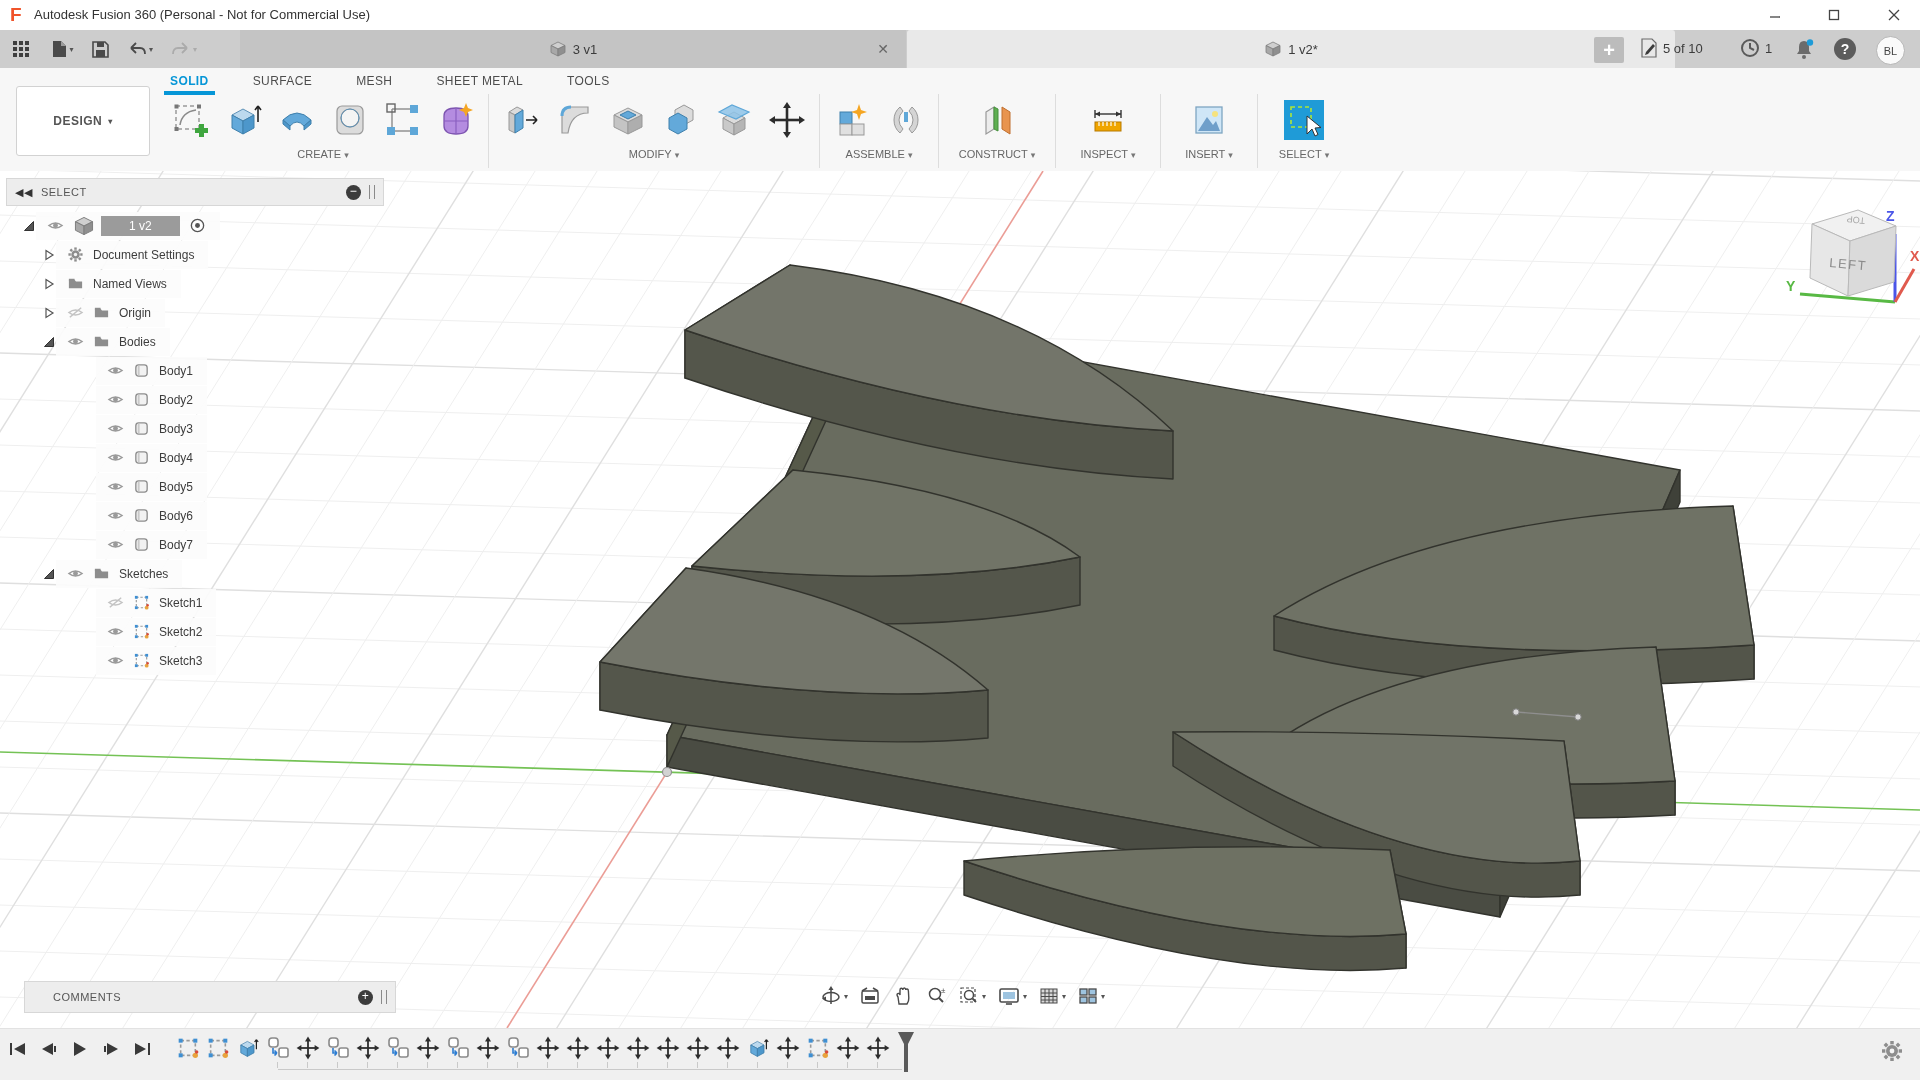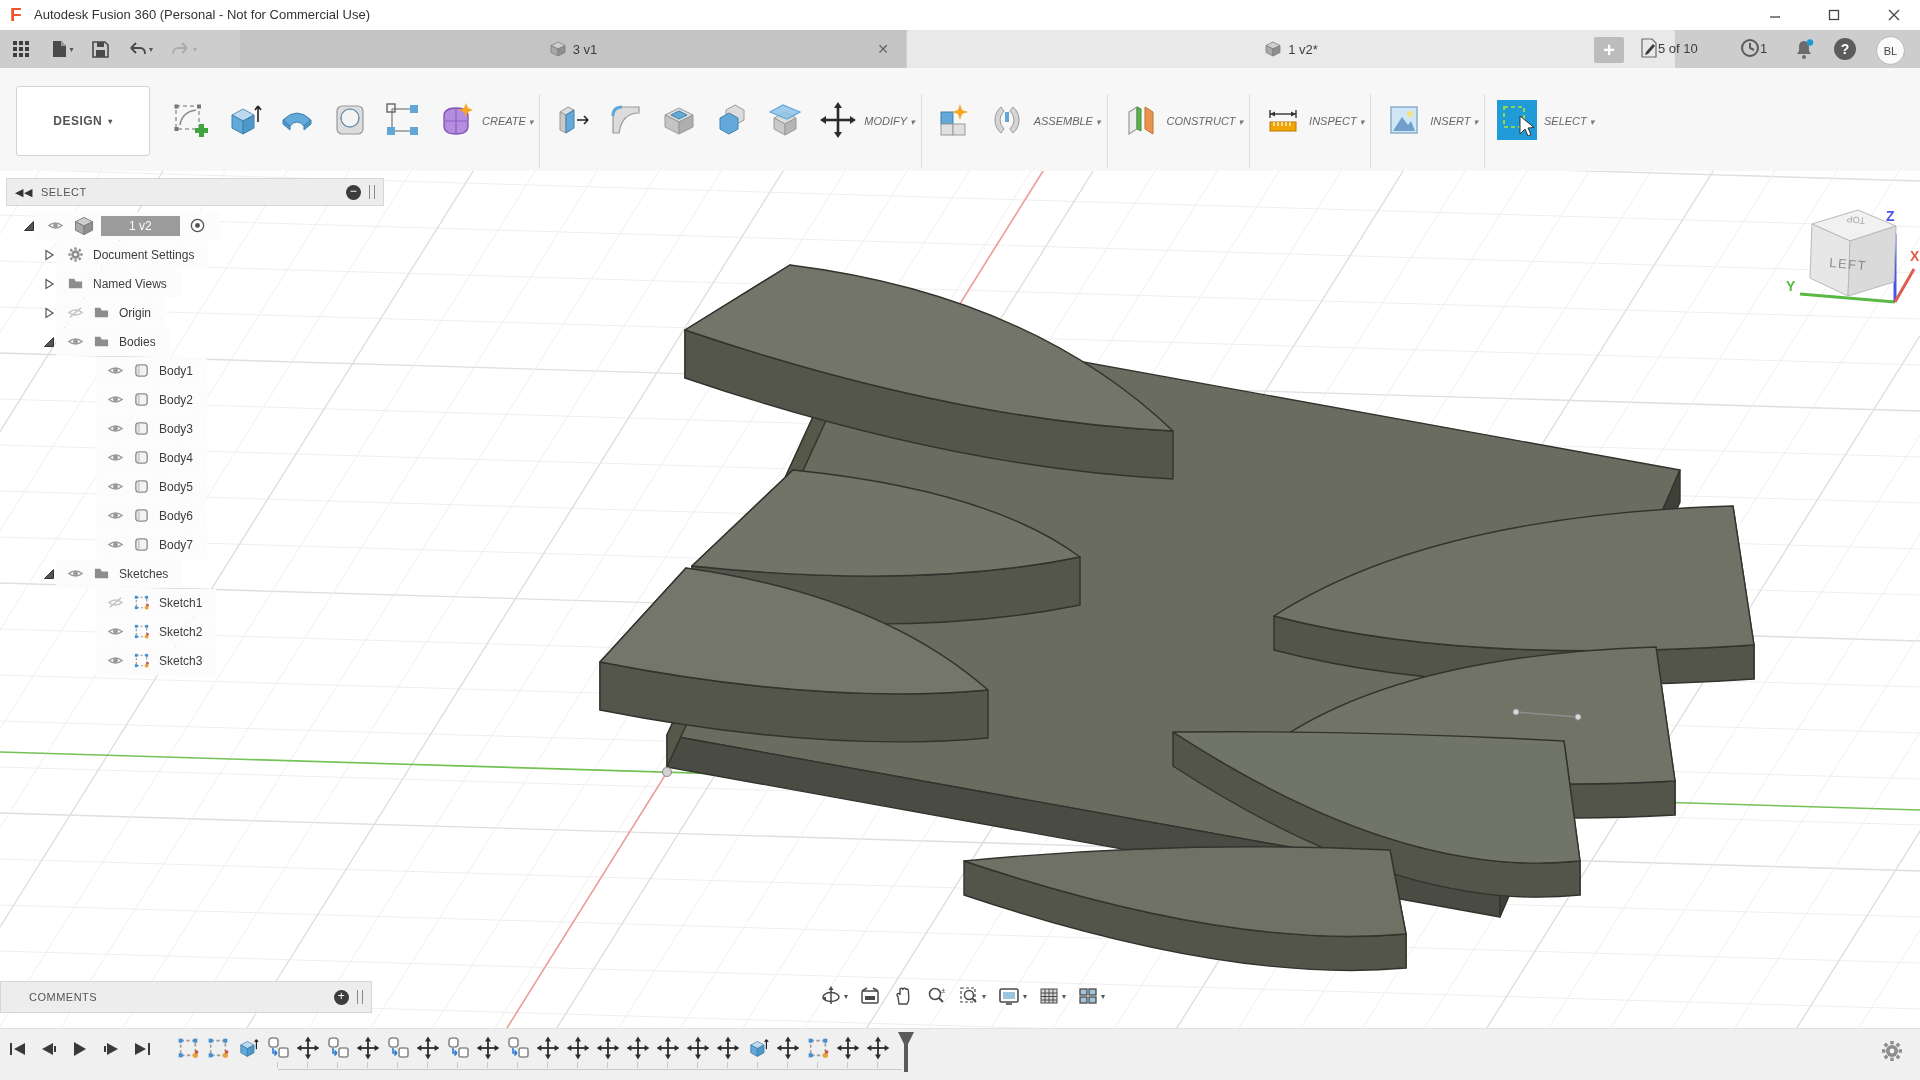--- a/index.html
+++ b/index.html
@@ -20,36 +20,36 @@
   .caret-s{font-size:8px;color:#555;margin-left:2px;}
   .doctab{position:absolute;top:0;height:38px;display:flex;align-items:center;}
   #tab-inactive{left:240px;width:666px;background:#c4c4c4;}
   #tab-active{left:907px;width:768px;background:#e9e9e9;border-radius:3px 3px 0 0;}
   .doctab .tablabel{font-size:13px;color:#3c3c3c;margin-left:6px;}
   .doctab .tabclose{position:absolute;right:14px;top:10px;width:18px;height:18px;color:#666;font-size:14px;display:flex;align-items:center;justify-content:center;}
   .tabcube{margin-left:auto;}
   #tab-inactive .tabcontent,#tab-active .tabcontent{display:flex;align-items:center;margin:0 auto;}
   #newtab-btn{position:absolute;left:1594px;top:7px;width:30px;height:26px;background:#bcbcbc;border-radius:2px;
      display:flex;align-items:center;justify-content:center;color:#fff;font-size:20px;font-weight:bold;}
-  .statusitem{position:absolute;top:8px;display:flex;align-items:center;font-size:13px;color:#3c3c3c;}
+  .statusitem{position:absolute;top:8px;display:flex;align-items:center;gap:5px;font-size:13px;color:#3c3c3c;}
   #help-btn{position:absolute;left:1834px;top:8px;width:22px;height:22px;border-radius:50%;background:#5c5c5c;color:#fff;
      font-weight:bold;font-size:14px;display:flex;align-items:center;justify-content:center;}
   #avatar{position:absolute;left:1876px;top:6px;width:27px;height:27px;border-radius:50%;background:#fafafa;border:1px solid #b5b5b5;
      font-size:11px;color:#444;display:flex;align-items:center;justify-content:center;}
 
   
   #ribbon{position:absolute;left:0;top:68px;width:1920px;height:103px;background:#f7f7f7;border-bottom:1px solid #d5d5d5;}
   #rtabs{position:absolute;left:170px;top:6px;display:flex;gap:44px;}
   .rtab{font-size:12px;color:#4d4d4d;letter-spacing:.4px;position:relative;padding-bottom:5px;}
   .rtab.active{color:#0696d7;font-weight:bold;}
   .rtab.active::after{content:"";position:absolute;left:-6px;right:-6px;bottom:-2px;height:4px;background:#0696d7;}
   #design-btn{position:absolute;left:16px;top:18px;width:132px;height:68px;background:#fff;border:1px solid #d2d2d2;border-radius:3px;
      display:flex;align-items:center;justify-content:center;font-size:12px;color:#555;letter-spacing:.5px;font-weight:bold;}
   #rgroups{position:absolute;left:164px;top:26px;display:flex;align-items:flex-start;}
-  .rgroup{display:flex;flex-direction:row;align-items:center;font-style:italic;}
+  .rgroup{display:flex;flex-direction:column;align-items:center;}
   .ricons{display:flex;align-items:center;height:52px;}
   .ricon{width:53px;height:50px;display:flex;align-items:center;justify-content:center;}
   .rlabel{margin-top:2px;font-size:11px;color:#666;display:flex;align-items:center;gap:3px;}
   .rlabel .caret::after{content:"▾";font-size:9px;color:#777;}
   .rsep{width:1px;height:74px;background:#ddd;margin:0 6px;align-self:flex-start;}
 
   
   #canvas{position:absolute;left:0;top:171px;width:1920px;height:909px;background:#fff;}
   #scene{position:absolute;left:0;top:0;}
 
@@ -66,21 +66,21 @@
   .brow .lbl{font-size:12px;color:#3d3d3d;margin-left:9px;white-space:nowrap;}
   .bi{width:17px;height:17px;margin-left:9px;flex:none;}
   .tri{width:14px;height:14px;flex:none;}
   .lv0{padding-left:22px;} .lv1{padding-left:42px;} .lv2{padding-left:96px;}
   #root-sel{background:#9b9b9b;color:#fff;font-size:12px;padding:3px 28px;margin-left:6px;}
 
   
   #viewcube{position:absolute;left:1778px;top:18px;width:142px;height:130px;}
 
   
-  #comments-bar{position:absolute;left:0;top:810px;width:370px;height:30px;background:#ededed;border:1px solid #d7d7d7;
+  #comments-bar{position:absolute;left:24px;top:810px;width:370px;height:30px;background:#ededed;border:1px solid #d7d7d7;
      display:flex;align-items:center;font-size:11px;color:#555;letter-spacing:.5px;}
   #comments-bar .clbl{margin-left:28px;}
 
   
   #navbar{position:absolute;left:818px;top:812px;display:flex;align-items:center;gap:7px;}
   .nitem{display:flex;align-items:center;gap:2px;padding:2px;}
   .nitem svg{display:block;}
   .ncaret{font-size:8px;color:#555;}
 
   
@@ -261,20 +261,27 @@
       <path d="M11,3 Q16,3 16,9 L16,13 L18,16 L4,16 L6,13 L6,9 Q6,3 11,3 Z" fill="#6b6b6b"></path>
       <circle cx="11" cy="19" r="2" fill="#6b6b6b"></circle>
       <circle cx="17" cy="4.5" r="3.2" fill="#1e9bd7"></circle>
       </svg>
   </div>
   <div id="help-btn">?</div>
   <div id="avatar">BL</div>
 </div>
 
 <div id="ribbon">
+  <div id="rtabs">
+    <div class="rtab active">SOLID</div>
+    <div class="rtab">SURFACE</div>
+    <div class="rtab">MESH</div>
+    <div class="rtab">SHEET METAL</div>
+    <div class="rtab">TOOLS</div>
+  </div>
   <div id="design-btn">
     <span>DESIGN</span>
       <span class="caret-s" style="margin-left:6px">▾</span>
   </div>
 
   <div id="rgroups">
 
     <div class="rgroup">
       <div class="ricons">
         <div class="ricon">

